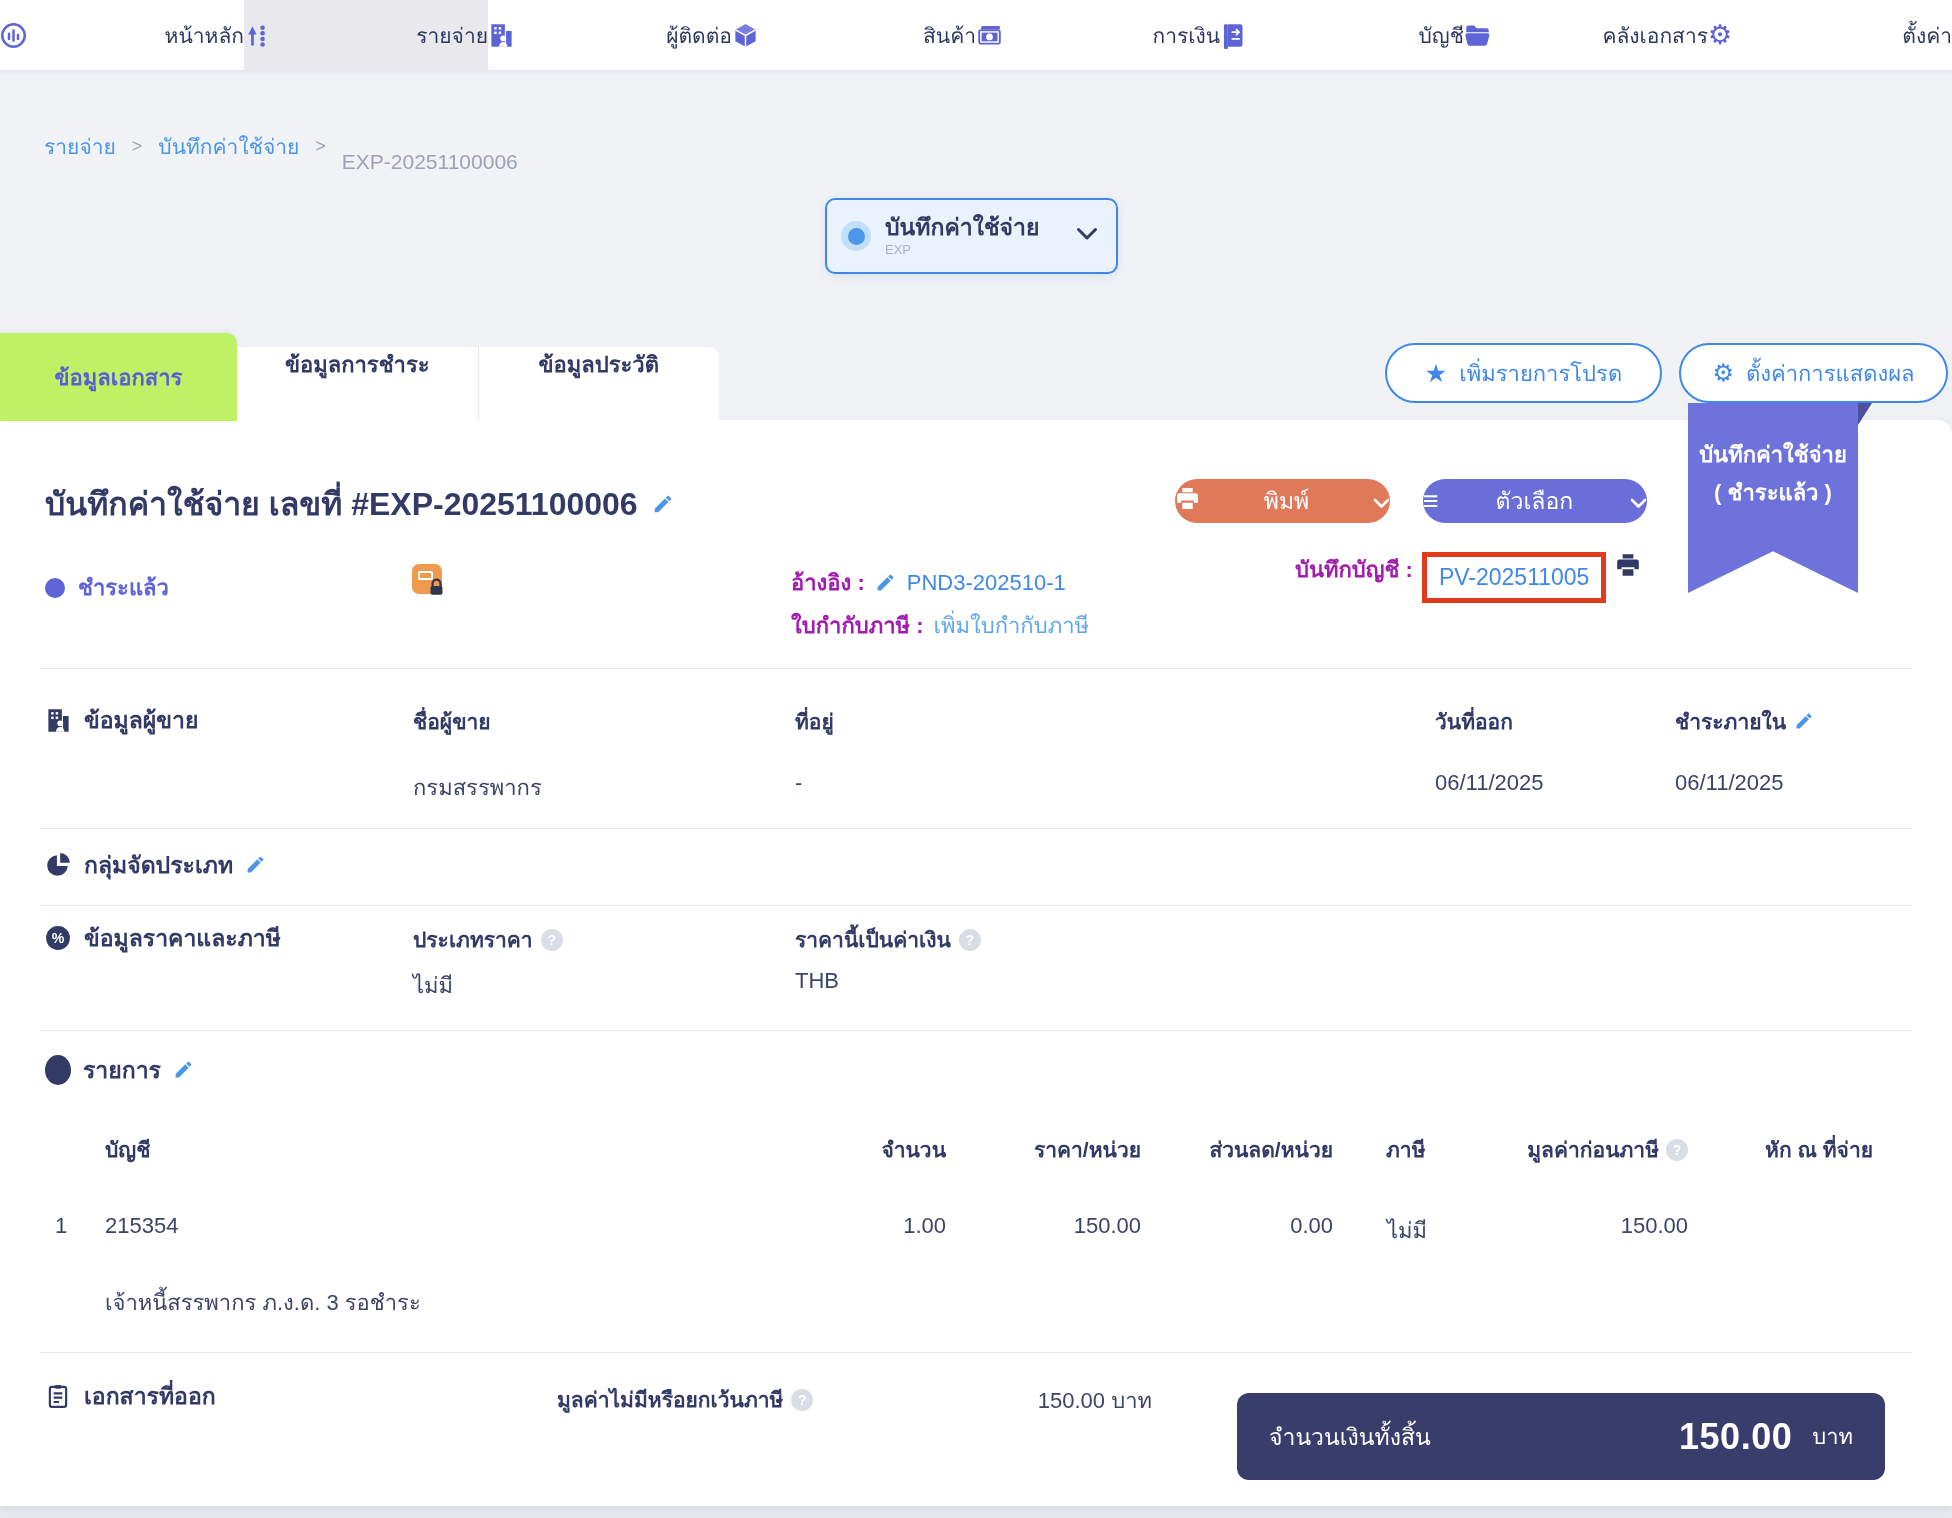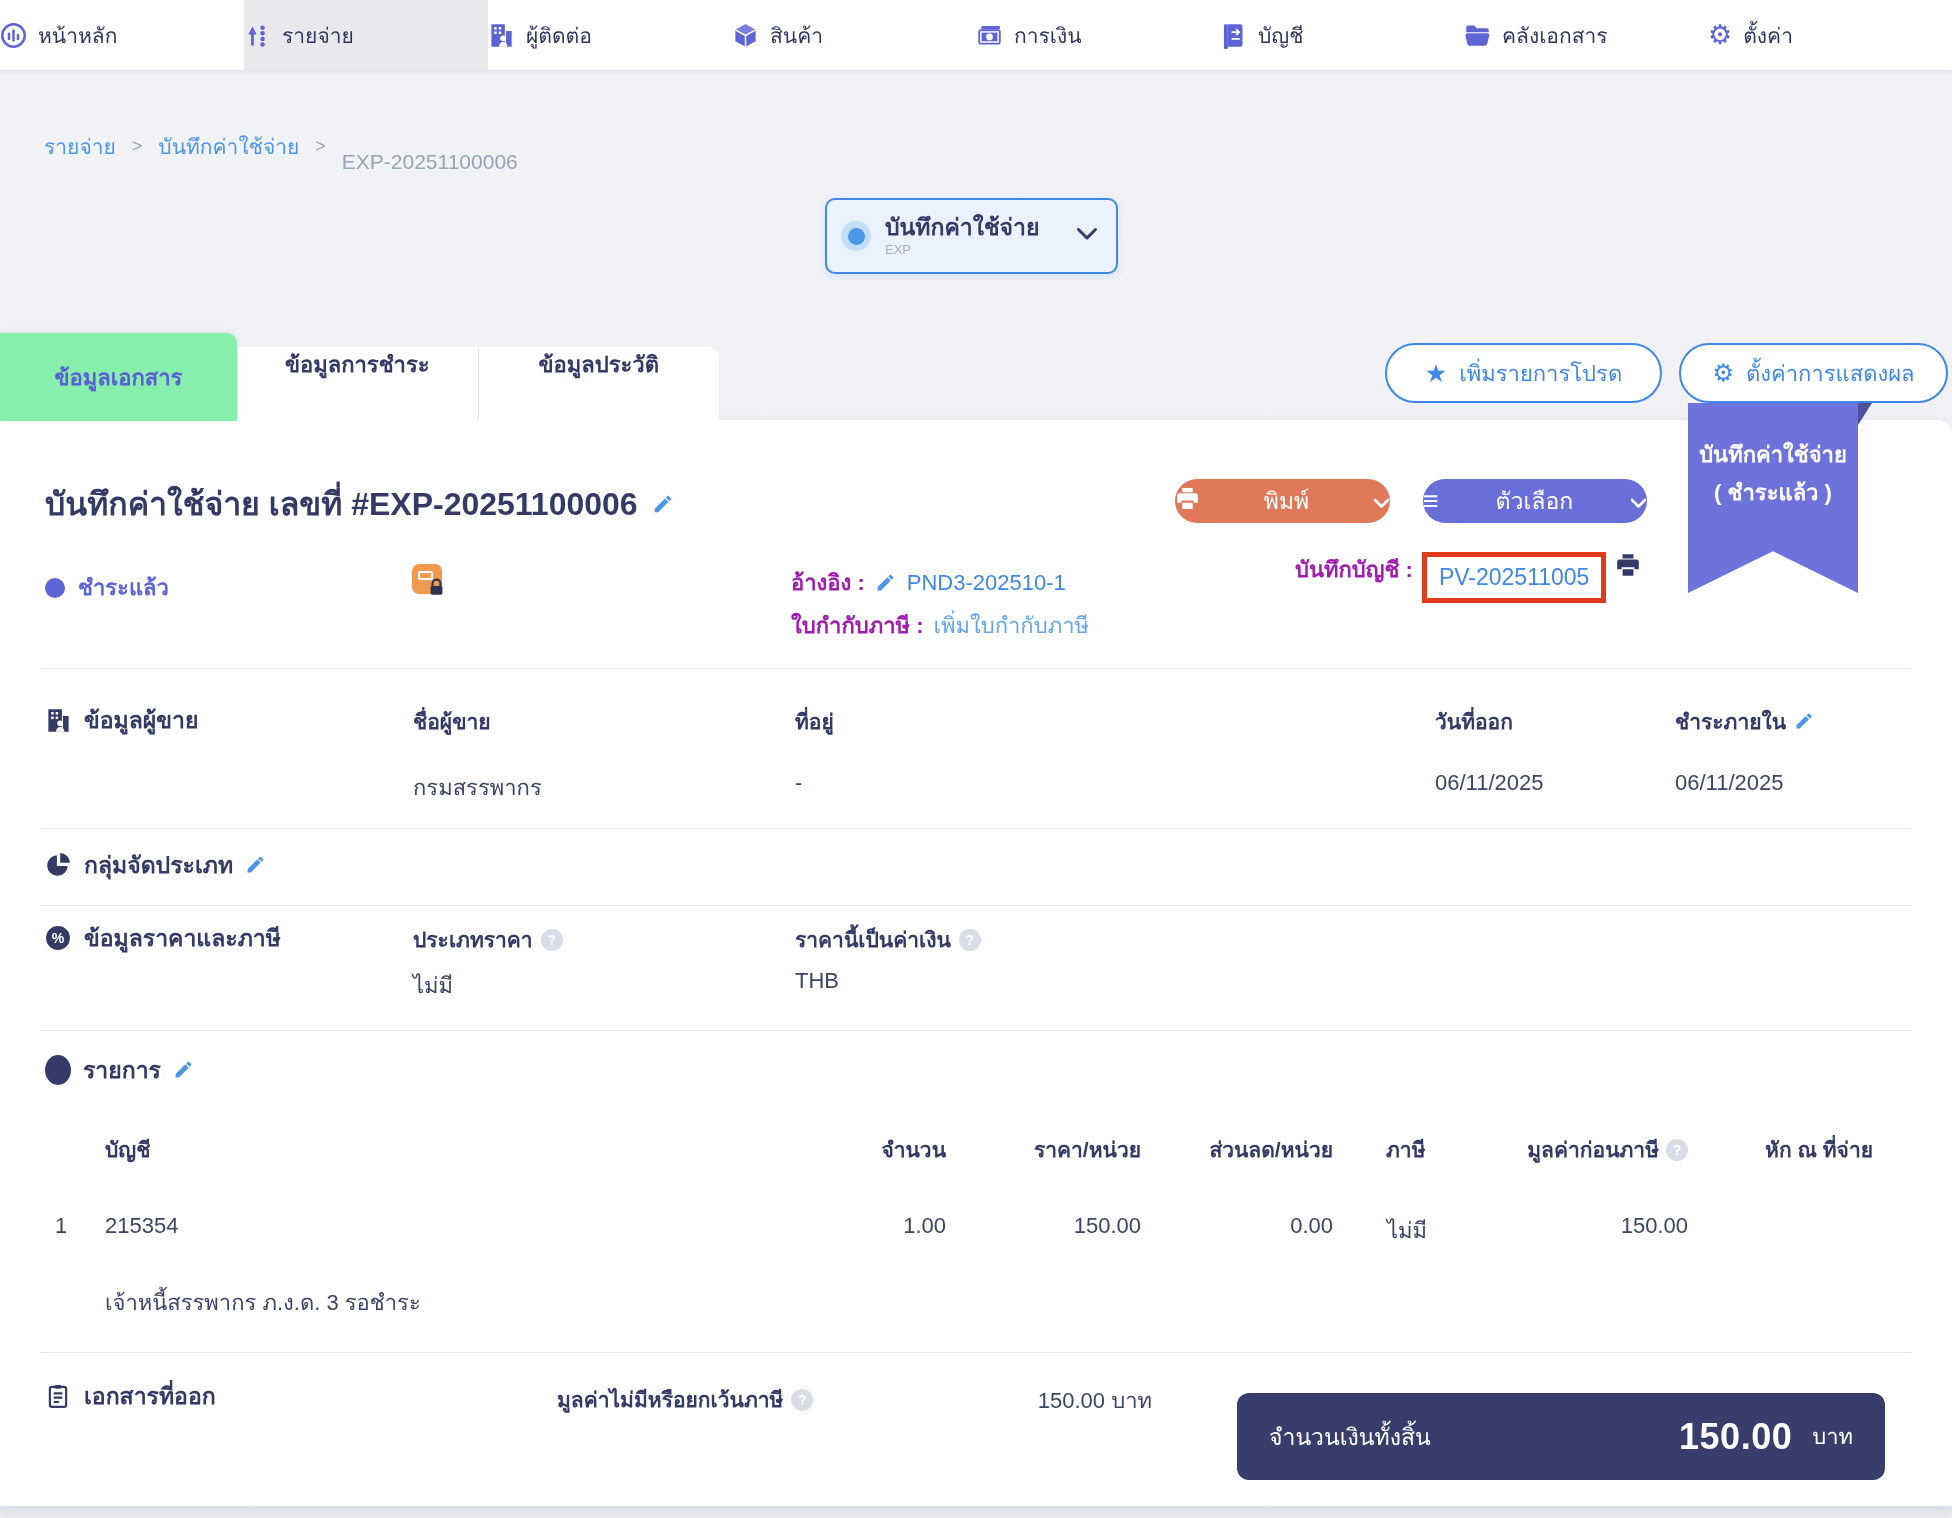--- a/index.html
+++ b/index.html
@@ -7,21 +7,21 @@
   body {
     font-family:"Liberation Sans","DejaVu Sans",sans-serif;
     background:linear-gradient(180deg,#f2f3f7 0%,#edeff3 60%,#e7e9ee 100%);
     color:#333a66; overflow:hidden;
   }
   .page { position:relative; width:1952px; height:1518px; }
 
   
   .topnav { position:absolute; top:0; left:0; width:1952px; height:70px; background:#fff;
     display:flex; box-shadow:0 2px 5px rgba(40,50,90,.08); z-index:30; }
-  .nav-item { flex:1; display:flex; align-items:center; justify-content:flex-start; gap:11px;
+  .nav-item { flex:1; display:flex; align-items:center; justify-content:space-between; gap:11px;
     font-size:21px; color:#2f3760; cursor:pointer; }
   .nav-item.active { background:#e9e9ed; }
   .nav-ic { width:27px; height:27px; display:inline-flex; align-items:center; justify-content:center; }
   .gear-glyph { font-size:27px; color:#5e63d6; line-height:1; }
 
   
   .breadcrumb { position:absolute; top:118px; left:44px; display:flex; gap:16px; align-items:center;
     font-size:21px; z-index:5; }
   .crumb-link { color:#4b96e8; cursor:pointer; }
   .crumb-sep { color:#9aa3b5; font-size:18px; }
@@ -33,21 +33,21 @@
     display:flex; align-items:center; padding:0 18px 0 14px; gap:14px; z-index:5; cursor:pointer;
     box-shadow:0 2px 8px rgba(63,136,232,.15); }
   .sel-circle { width:30px; height:30px; border-radius:50%; background:#c3def7;
     display:flex; align-items:center; justify-content:center; flex:0 0 auto; }
   .sel-dot { width:17px; height:17px; border-radius:50%; background:#4b96e8; }
   .sel-texts { flex:1; display:flex; flex-direction:column; line-height:1.15; }
   .sel-title { font-size:23px; font-weight:700; color:#333a66; }
   .sel-code { font-size:13px; color:#a8b0bf; margin-top:2px; }
 
   
-  .tab-active { position:absolute; left:0; top:333px; width:237px; height:88px; background:#86efac;
+  .tab-active { position:absolute; left:0; top:333px; width:237px; height:88px; background:#bef264;
     border-radius:0 10px 0 0; display:flex; align-items:center; justify-content:center;
     font-size:22px; font-weight:700; color:#5a5ed4; z-index:12; cursor:pointer;
     box-shadow:0 -2px 6px rgba(40,50,90,.05); }
   .tabs-rest { position:absolute; left:237px; top:347px; width:482px; height:73px; background:#fff;
     border-radius:0 10px 0 0; display:flex; z-index:11; }
   .tab-cell { flex:1; display:flex; align-items:flex-start; justify-content:center;
     font-size:22px; font-weight:600; color:#333a66; cursor:pointer; }
   .tab-cell + .tab-cell { border-left:1px solid #e3e6ec; }
 
   

